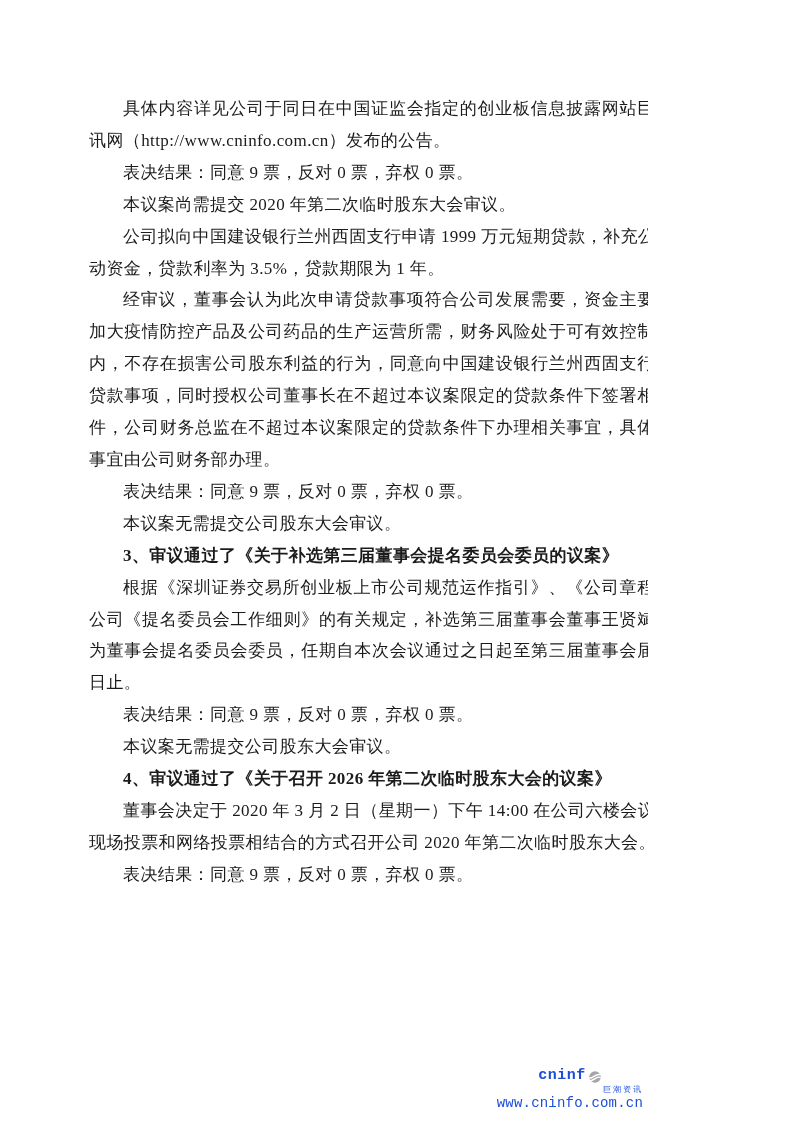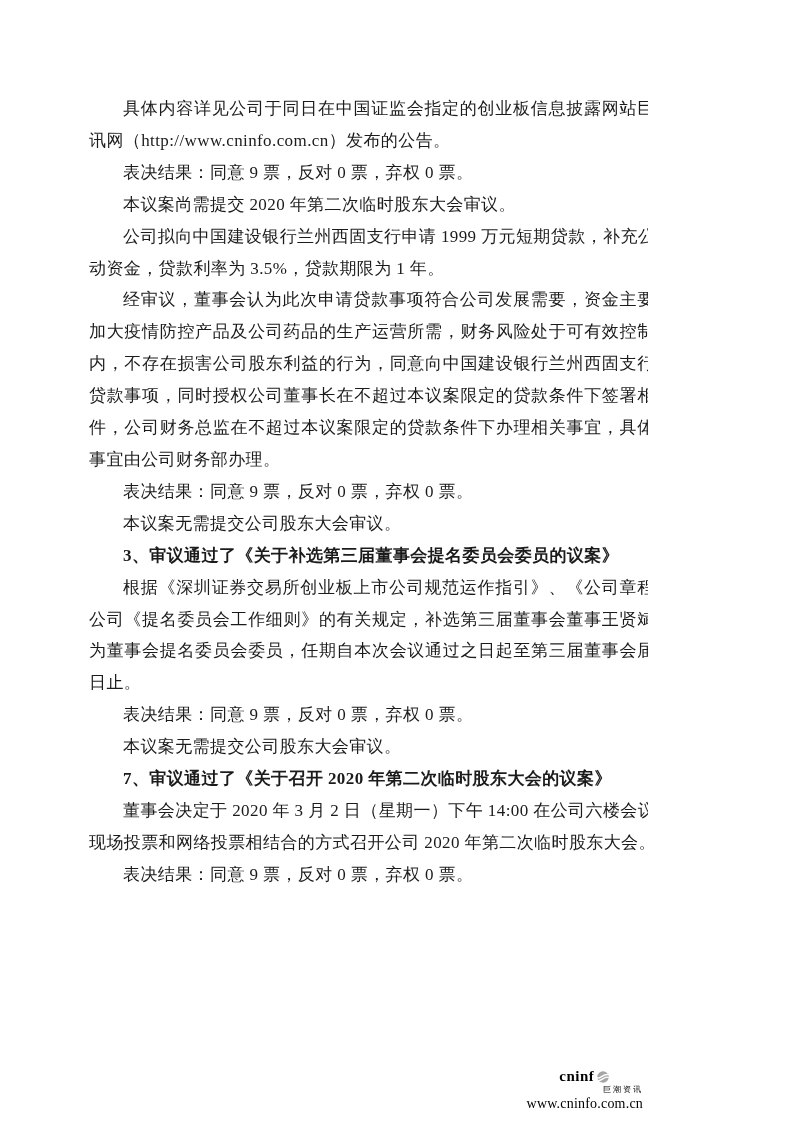--- a/index.html
+++ b/index.html
@@ -32,22 +32,22 @@
     text-indent: 2em;
   }
   .content p.heading {
     font-weight: bold;
   }
   .logo {
     position: absolute;
     right: 5px;
     bottom: 11px;
     text-align: center;
-    color: #000000;
-    font-family: Liberation Serif, serif;
+    color: #1d4ed8;
+    font-family: Liberation Mono, monospace;
     line-height: 1.1;
     user-select: none;
   }
   .logo-row {
     display: flex;
     align-items: center;
     justify-content: center;
     gap: 2px;
   }
   .logo-brand {
@@ -80,21 +80,21 @@
     <p class="body">表决结果：同意 9 票，反对 0 票，弃权 0 票。</p>
     <p class="body">本议案尚需提交 2020 年第二次临时股东大会审议。</p>
     <p class="body">公司拟向中国建设银行兰州西固支行申请 1999 万元短期贷款，补充公司流动资金，贷款利率为 3.5%，贷款期限为 1 年。</p>
     <p class="body">经审议，董事会认为此次申请贷款事项符合公司发展需要，资金主要用于加大疫情防控产品及公司药品的生产运营所需，财务风险处于可有效控制范围内，不存在损害公司股东利益的行为，同意向中国建设银行兰州西固支行申请贷款事项，同时授权公司董事长在不超过本议案限定的贷款条件下签署相关文件，公司财务总监在不超过本议案限定的贷款条件下办理相关事宜，具体贷款事宜由公司财务部办理。</p>
     <p class="body">表决结果：同意 9 票，反对 0 票，弃权 0 票。</p>
     <p class="body">本议案无需提交公司股东大会审议。</p>
     <p class="heading">3、审议通过了《关于补选第三届董事会提名委员会委员的议案》</p>
     <p class="body">根据《深圳证券交易所创业板上市公司规范运作指引》、《公司章程》及公司《提名委员会工作细则》的有关规定，补选第三届董事会董事王贤斌先生为董事会提名委员会委员，任期自本次会议通过之日起至第三届董事会届满之日止。</p>
     <p class="body">表决结果：同意 9 票，反对 0 票，弃权 0 票。</p>
     <p class="body">本议案无需提交公司股东大会审议。</p>
-    <p class="heading">7、审议通过了《关于召开 2020 年第二次临时股东大会的议案》</p>
+    <p class="heading">4、审议通过了《关于召开 2026 年第二次临时股东大会的议案》</p>
     <p class="body">董事会决定于 2020 年 3 月 2 日（星期一）下午 14:00 在公司六楼会议室以现场投票和网络投票相结合的方式召开公司 2020 年第二次临时股东大会。</p>
     <p class="body">表决结果：同意 9 票，反对 0 票，弃权 0 票。</p>
   </section>
 
   <aside class="logo">
     <div class="logo-row">
       <span class="logo-brand">cninf</span>
       <span class="logo-icon">
         <svg width="14" height="14" viewBox="0 0 24 24" aria-hidden="true">
           <circle cx="12" cy="12" r="10" fill="#a6a6a6"></circle>

